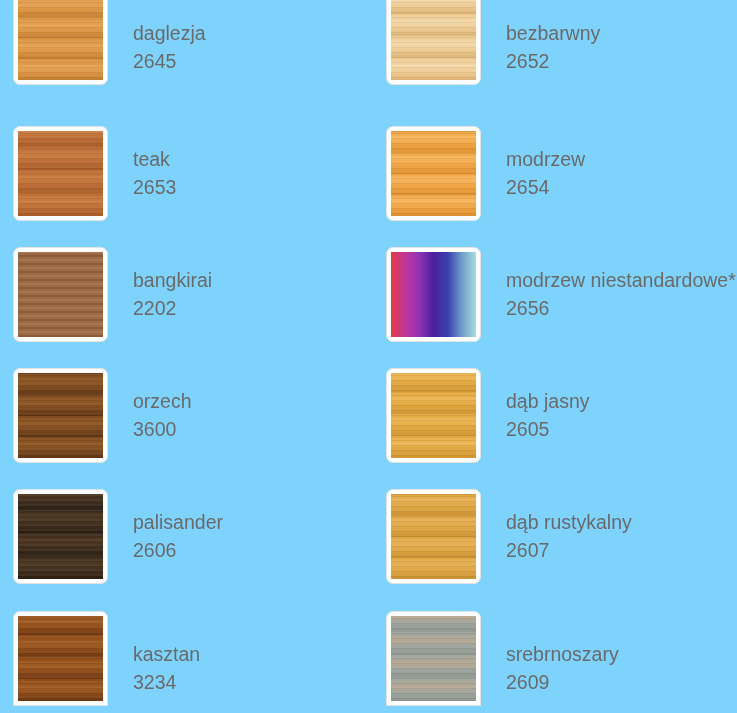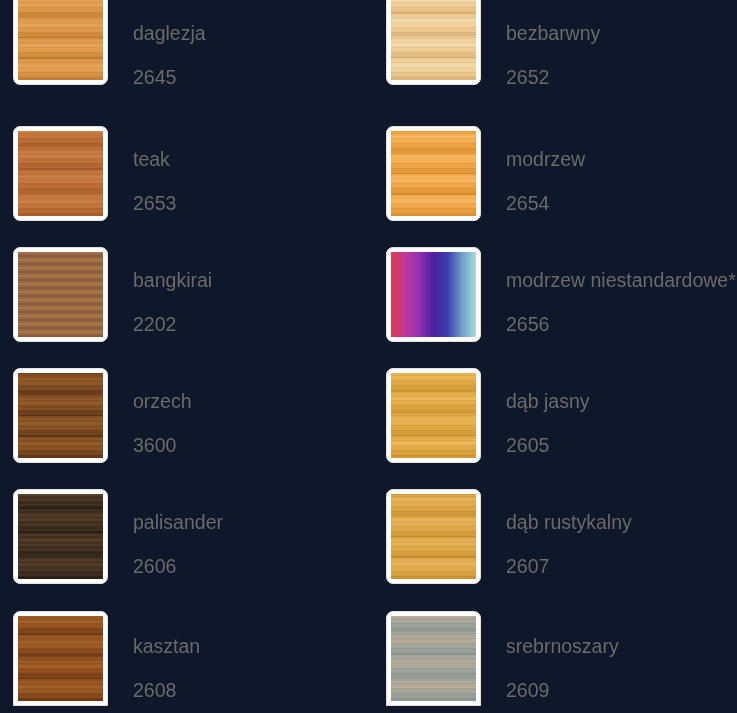--- a/index.html
+++ b/index.html
@@ -11,21 +11,21 @@
     width: 737px;
     height: 713px;
     overflow: hidden;
     font-family: "Liberation Sans", sans-serif;
   }
 
   #swatch-grid {
     position: relative;
     width: 737px;
     height: 713px;
-    background: #0f172a;
+    background: #7dd3fc;
   }
 
   .swatch-row {
     position: absolute;
     display: flex;
     align-items: flex-start;
   }
 
   
   .swatch-card {
@@ -49,21 +49,21 @@
   
   .swatch-label {
     margin-left: 25px;
     padding-top: 20px;
     line-height: 1.42;
     color: #6a6a6a;
     font-size: 19.5px;
     white-space: nowrap;
   }
   .swatch-name { display: block; }
-  .swatch-code { display: block; margin-top: 16px; }
+  .swatch-code { display: block; }
 
   
   .col-left  { left: 13px; }
   .col-right { left: 386px; }
 
   .r1 { top: -10px; }
   .r2 { top: 126px; }
   .r3 { top: 247px; }
   .r4 { top: 368px; }
   .r5 { top: 489px; }
@@ -169,21 +169,21 @@
         <span class="swatch-name">dąb rustykalny</span>
         <span class="swatch-code">2607</span>
       </div>
     </div>
     <div class="swatch-row col-left r6">
       <div class="swatch-card">
         <div class="swatch-tile" style="background-color: rgb(142, 75, 24); background-image: repeating-linear-gradient(0deg, rgba(0, 0, 0, 0) 0px, rgba(0, 0, 0, 0) 2px, rgba(0, 0, 0, 0.055) 2px, rgba(0, 0, 0, 0.055) 3px, rgba(255, 255, 255, 0.05) 3px, rgba(255, 255, 255, 0.05) 5px), repeating-linear-gradient(0deg, rgb(110, 55, 17) 0px, rgb(142, 75, 24) 8px, rgb(160, 92, 34) 13px, rgb(142, 75, 24) 22px), linear-gradient(90deg, rgba(0, 0, 0, 0.1) 0%, rgba(255, 255, 255, 0.05) 35%, rgba(0, 0, 0, 0.04) 68%, rgba(0, 0, 0, 0.09) 100%);"></div>
       </div>
       <div class="swatch-label">
         <span class="swatch-name">kasztan</span>
-        <span class="swatch-code">2608</span>
+        <span class="swatch-code">3234</span>
       </div>
     </div>
     <div class="swatch-row col-right r6">
       <div class="swatch-card">
         <div class="swatch-tile" style="background-color: rgb(158, 164, 156); background-image: repeating-linear-gradient(0deg, rgba(0, 0, 0, 0) 0px, rgba(0, 0, 0, 0) 2px, rgba(0, 0, 0, 0.055) 2px, rgba(0, 0, 0, 0.055) 3px, rgba(255, 255, 255, 0.05) 3px, rgba(255, 255, 255, 0.05) 5px), repeating-linear-gradient(0deg, rgb(142, 150, 143) 0px, rgb(158, 164, 156) 9px, rgb(182, 168, 146) 14px, rgb(158, 164, 156) 23px), linear-gradient(90deg, rgba(0, 0, 0, 0.1) 0%, rgba(255, 255, 255, 0.05) 35%, rgba(0, 0, 0, 0.04) 68%, rgba(0, 0, 0, 0.09) 100%);"></div>
       </div>
       <div class="swatch-label">
         <span class="swatch-name">srebrnoszary</span>
         <span class="swatch-code">2609</span>
       </div>

